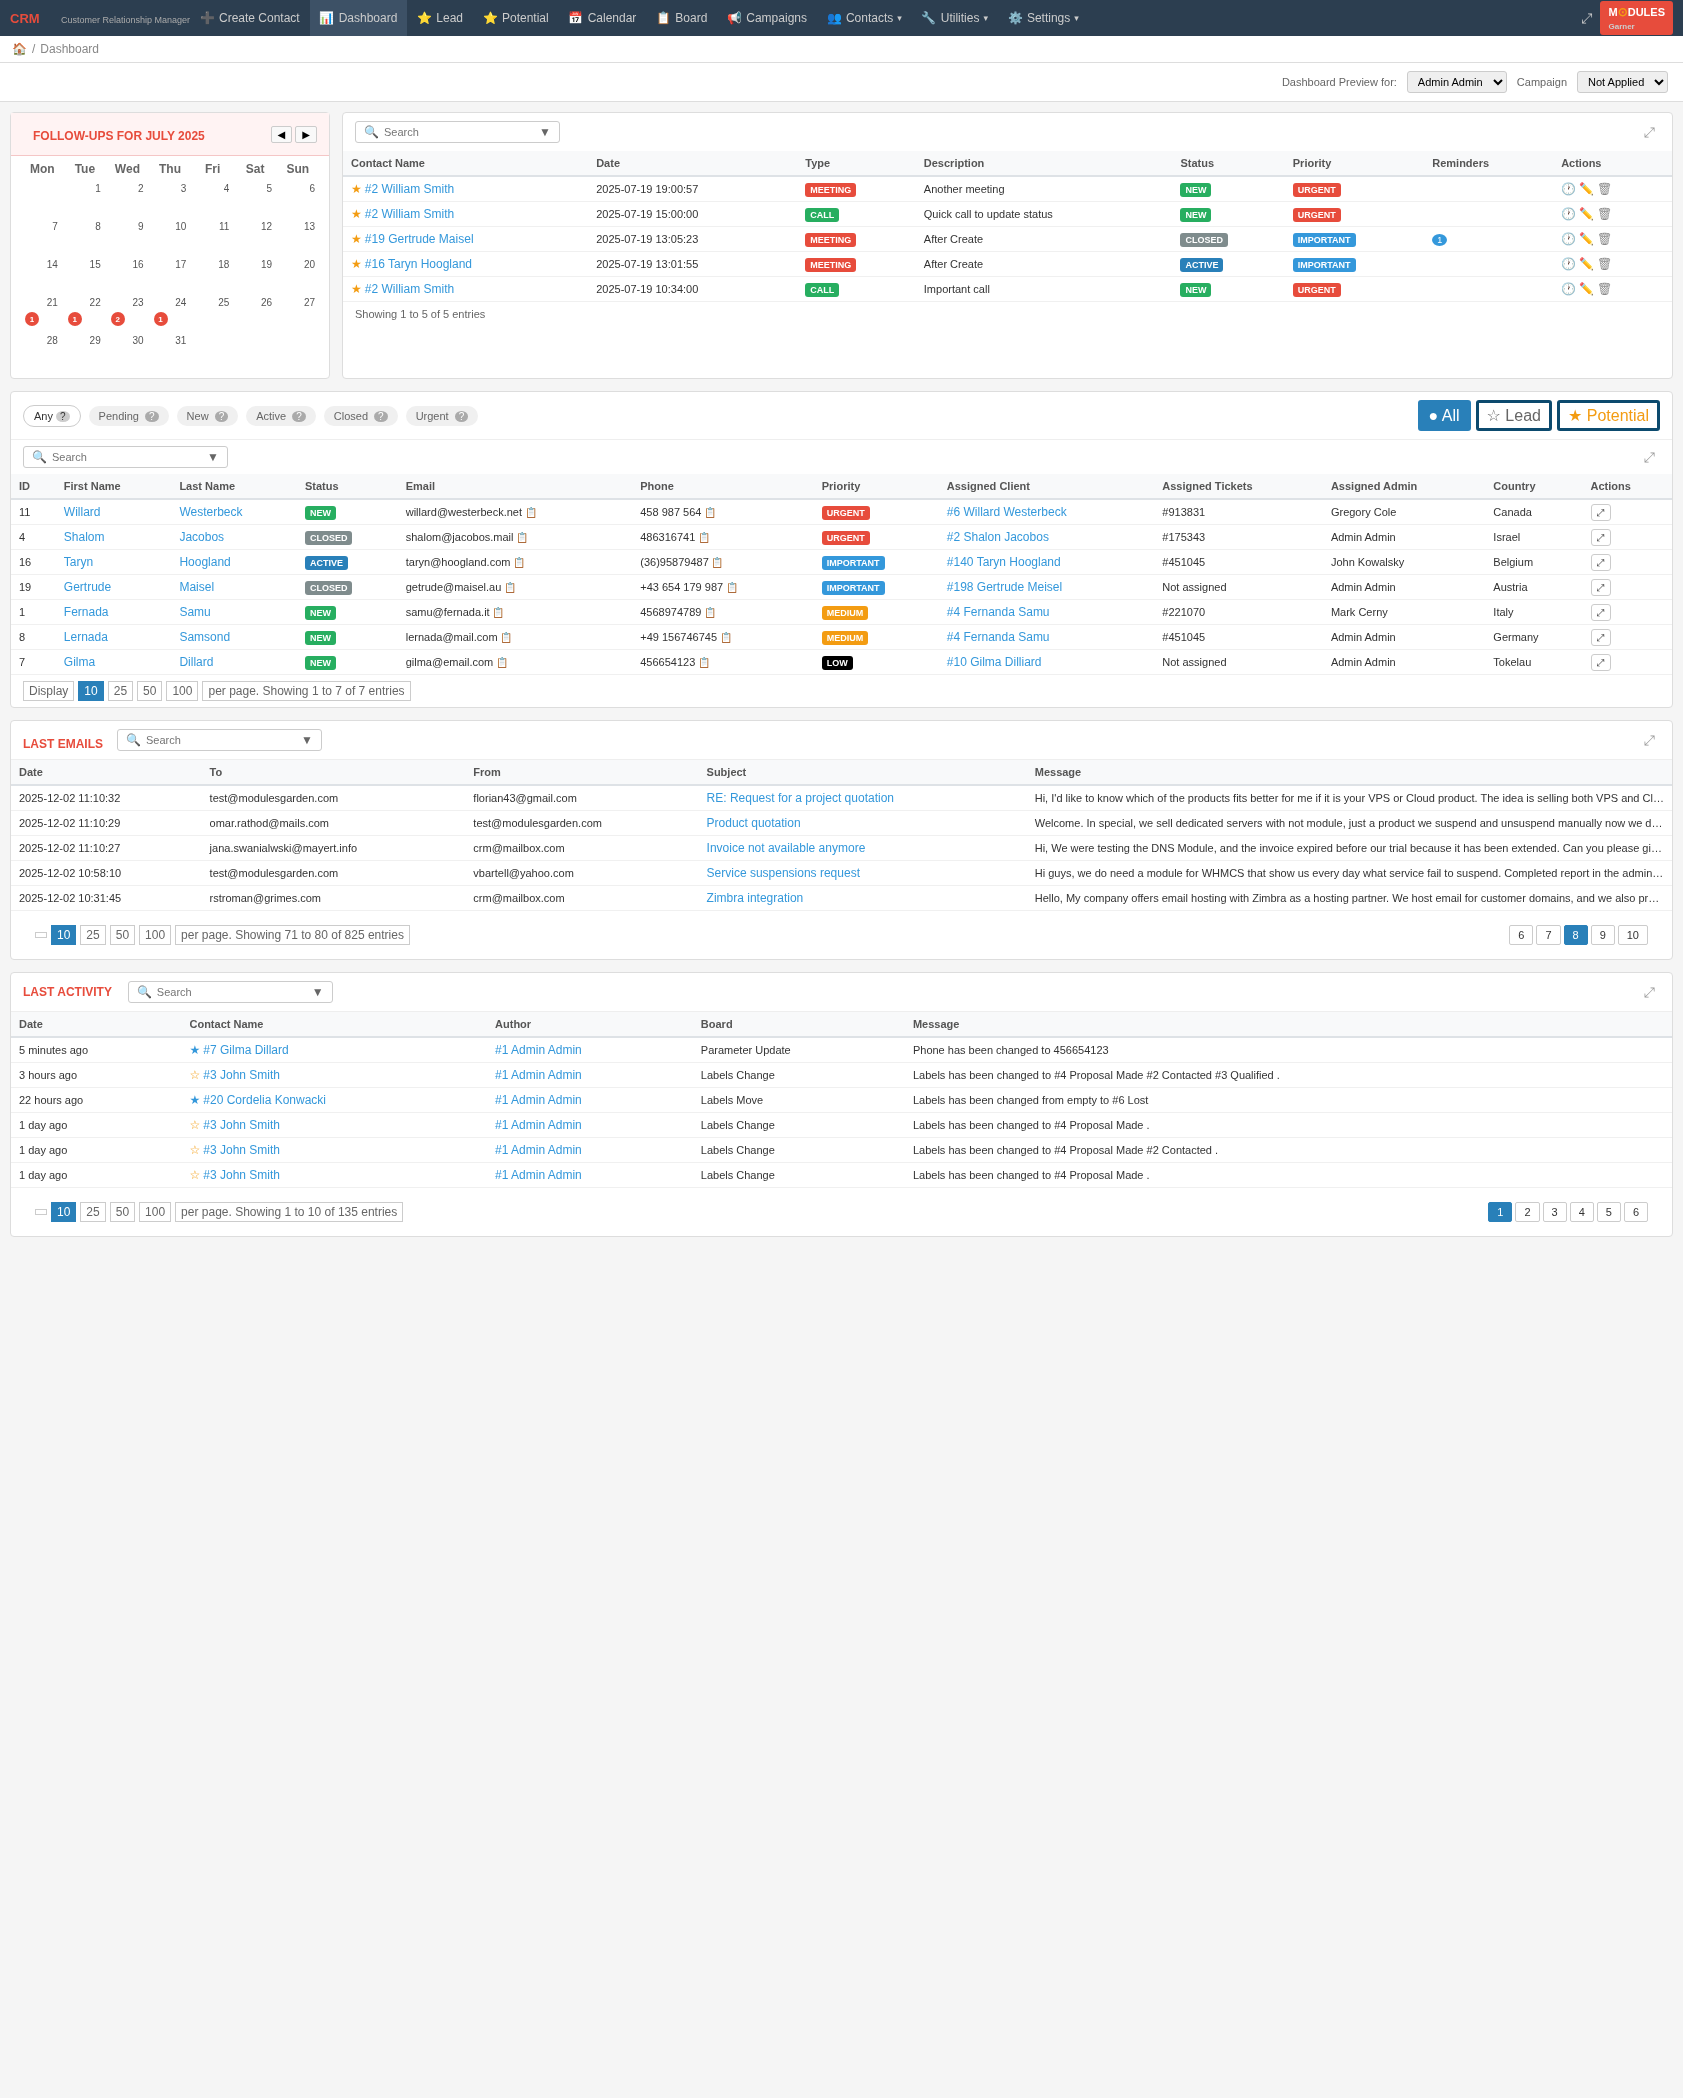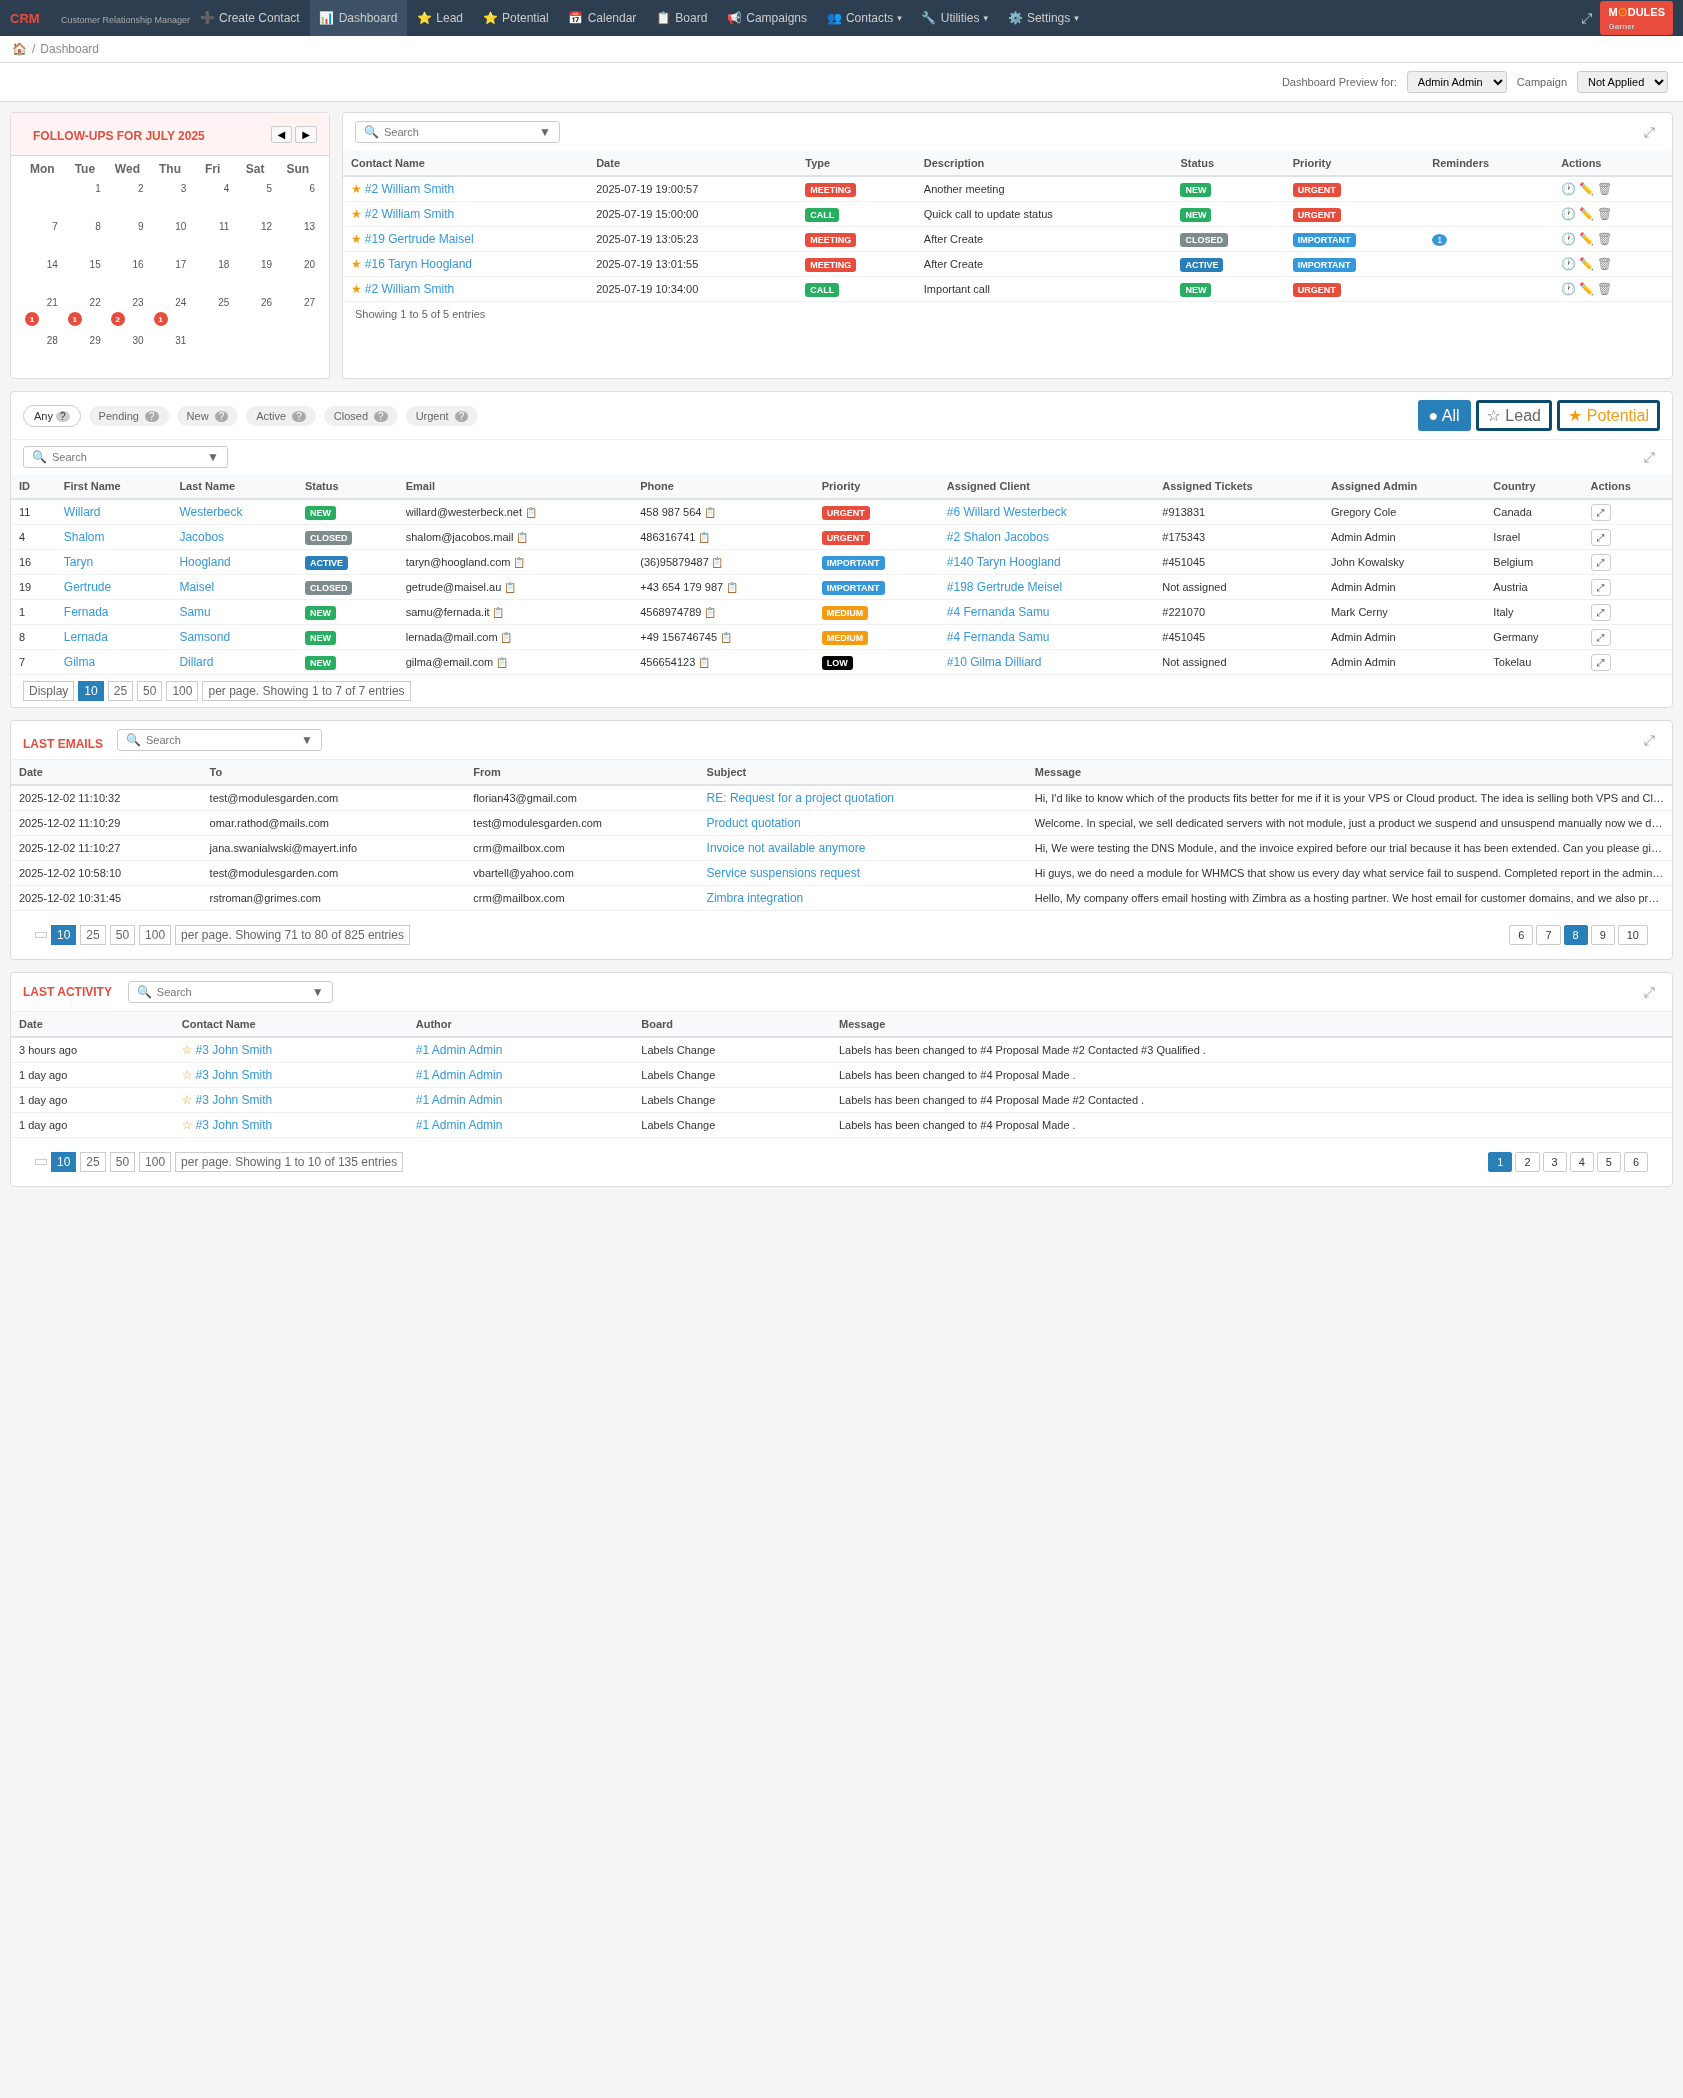--- a/index.html
+++ b/index.html
@@ -600,26 +600,40 @@
       <thead>
         <tr>
           <th>Date</th>
           <th>Contact Name</th>
           <th>Author</th>
           <th>Board</th>
           <th>Message</th>
         </tr>
       </thead>
       <tbody id="activity-tbody">
+      <tr>
+    <td style="white-space:nowrap;">5 minutes ago</td>
+    <td><span style="color:#3498db;">★</span> <a class="link">#7 Gilma Dillard</a></td>
+    <td><a class="link">#1 Admin Admin</a></td>
+    <td>Parameter Update</td>
+    <td>Phone has been changed to 456654123</td>
+  </tr>
           <tr>
     <td style="white-space:nowrap;">3 hours ago</td>
     <td><span style="color:#f39c12;">☆</span> <a class="link">#3 John Smith</a></td>
     <td><a class="link">#1 Admin Admin</a></td>
     <td>Labels Change</td>
     <td>Labels has been changed to #4 Proposal Made #2 Contacted #3 Qualified .</td>
+  </tr>
+          <tr>
+    <td style="white-space:nowrap;">22 hours ago</td>
+    <td><span style="color:#3498db;">★</span> <a class="link">#20 Cordelia Konwacki</a></td>
+    <td><a class="link">#1 Admin Admin</a></td>
+    <td>Labels Move</td>
+    <td>Labels has been changed from empty to #6 Lost</td>
   </tr>
           <tr>
     <td style="white-space:nowrap;">1 day ago</td>
     <td><span style="color:#f39c12;">☆</span> <a class="link">#3 John Smith</a></td>
     <td><a class="link">#1 Admin Admin</a></td>
     <td>Labels Change</td>
     <td>Labels has been changed to #4 Proposal Made .</td>
   </tr>
           <tr>
     <td style="white-space:nowrap;">1 day ago</td>

